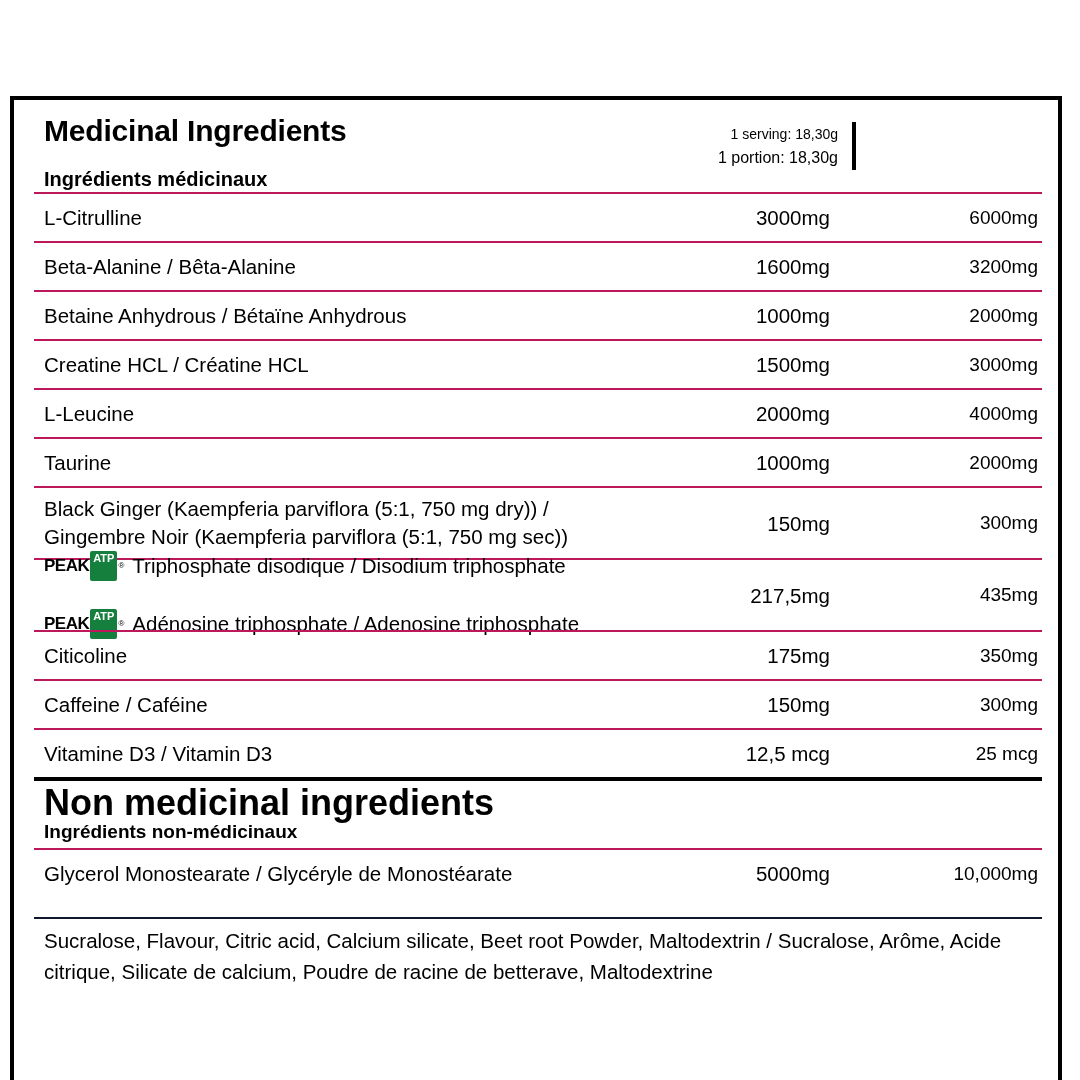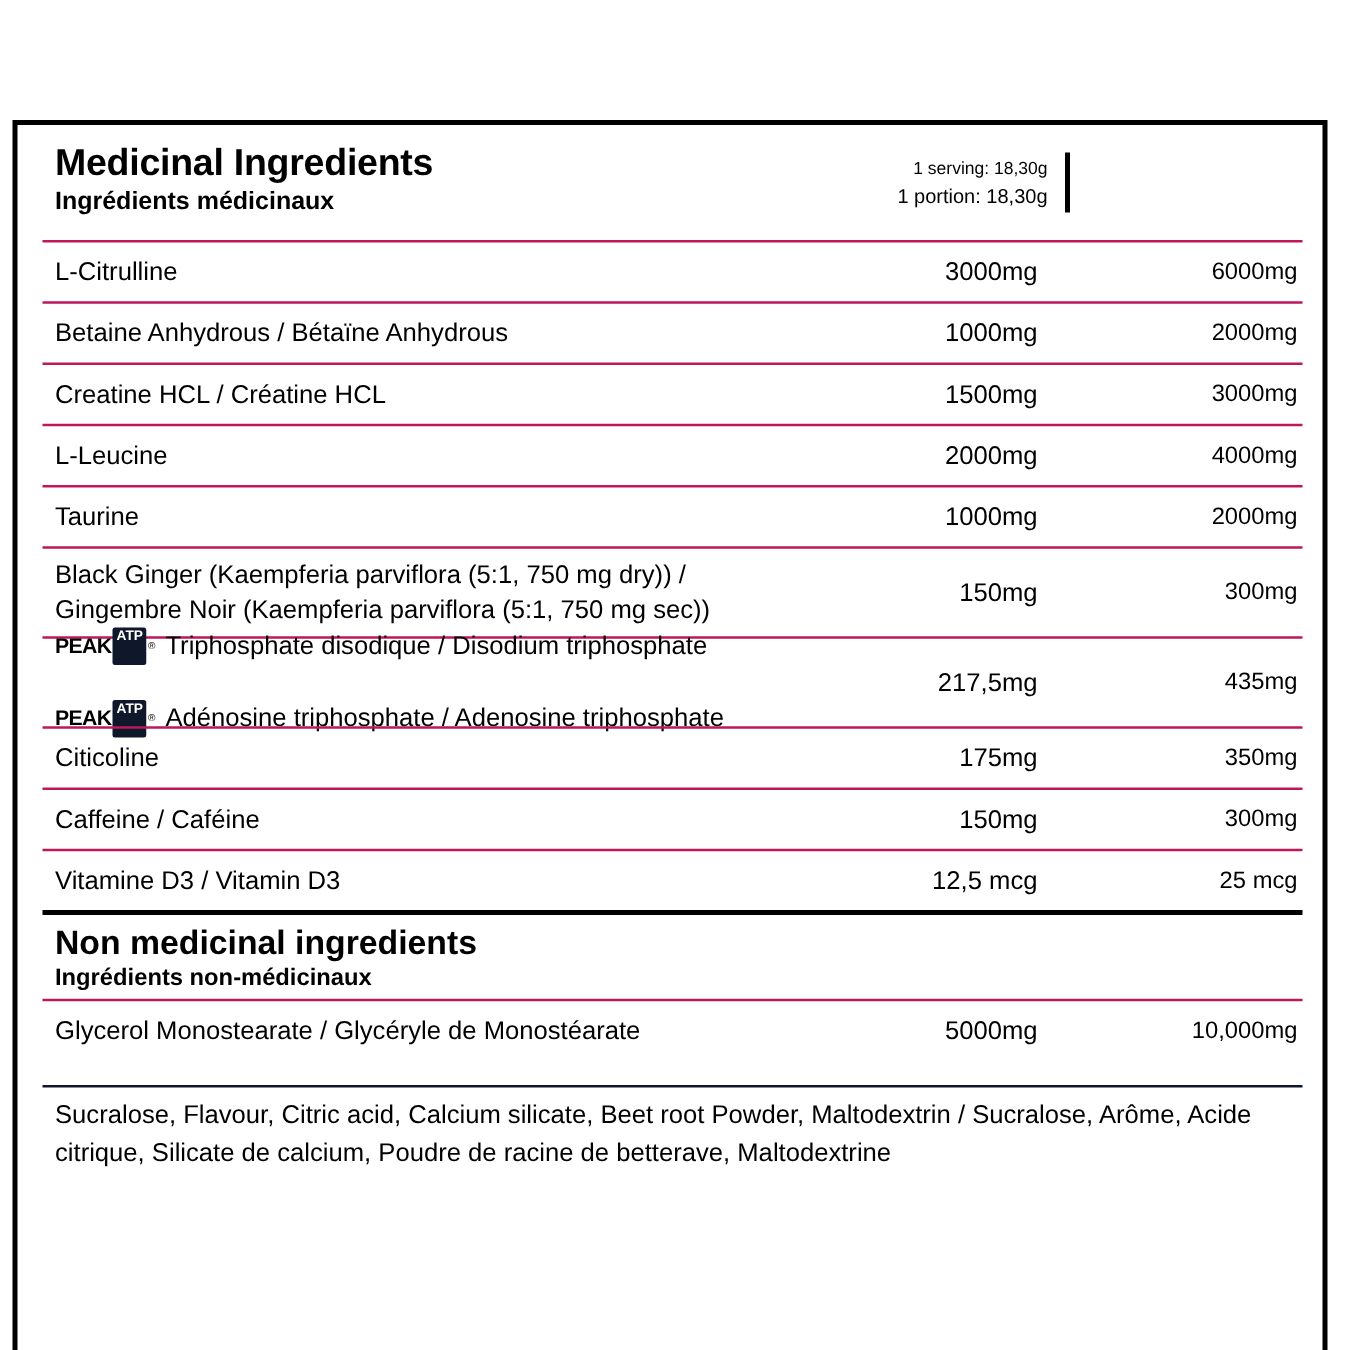--- a/index.html
+++ b/index.html
@@ -45,21 +45,21 @@
   .head-title-en {
     font-size: 30px;
     font-weight: bold;
     letter-spacing: -0.2px;
     line-height: 34px;
   }
   .head-title-fr {
     font-size: 20px;
     font-weight: bold;
     line-height: 26px;
-    margin-top: 0;
+    margin-top: 18px;
   }
   .serv-block {
     position: absolute;
     top: 8px;
     text-align: right;
     line-height: 24px;
   }
   .serv-1 { right: 204px; }
   .serv-2 { right: 2px; }
   .serv-main {
@@ -129,21 +129,21 @@
     margin-right: 8px;
   }
   .peak-word {
     font-size: 17px;
     font-weight: bold;
     letter-spacing: -0.5px;
     font-family: "Liberation Sans", sans-serif;
   }
   .peak-atp {
     display: inline-block;
-    background: #0f172a;
+    background: #15803d;
     color: #ffffff;
     font-size: 11px;
     font-weight: bold;
     padding: 1px 3px 1px 3px;
     margin-left: 1px;
     line-height: 12px;
     border-radius: 2px;
   }
   .peak-reg {
     font-size: 8px;
@@ -155,21 +155,21 @@
   }
 
   
   .section2 {
     position: relative;
     border-top: 4px solid #000000;
     padding: 6px 0 0 0;
   }
   .sec2-title-en {
     margin-left: 10px;
-    font-size: 27px;
+    font-size: 36px;
     font-weight: bold;
     line-height: 32px;
   }
   .sec2-title-fr {
     margin-left: 10px;
     font-size: 19px;
     font-weight: bold;
     line-height: 25px;
     margin-bottom: 4px;
   }
@@ -200,20 +200,25 @@
     </div>
 
     <div class="rows">
 
       <div class="row">
         <div class="name">L-Citrulline</div>
         <div class="v1">3000mg</div>
         <div class="v2">6000mg</div>
       </div>
 
+      <div class="row">
+        <div class="name">Beta-Alanine / Bêta-Alanine</div>
+        <div class="v1">1600mg</div>
+        <div class="v2">3200mg</div>
+      </div>
 
       <div class="row">
         <div class="name">Betaine Anhydrous / Bétaïne Anhydrous</div>
         <div class="v1">1000mg</div>
         <div class="v2">2000mg</div>
       </div>
 
       <div class="row">
         <div class="name">Creatine HCL / Créatine HCL</div>
         <div class="v1">1500mg</div>

